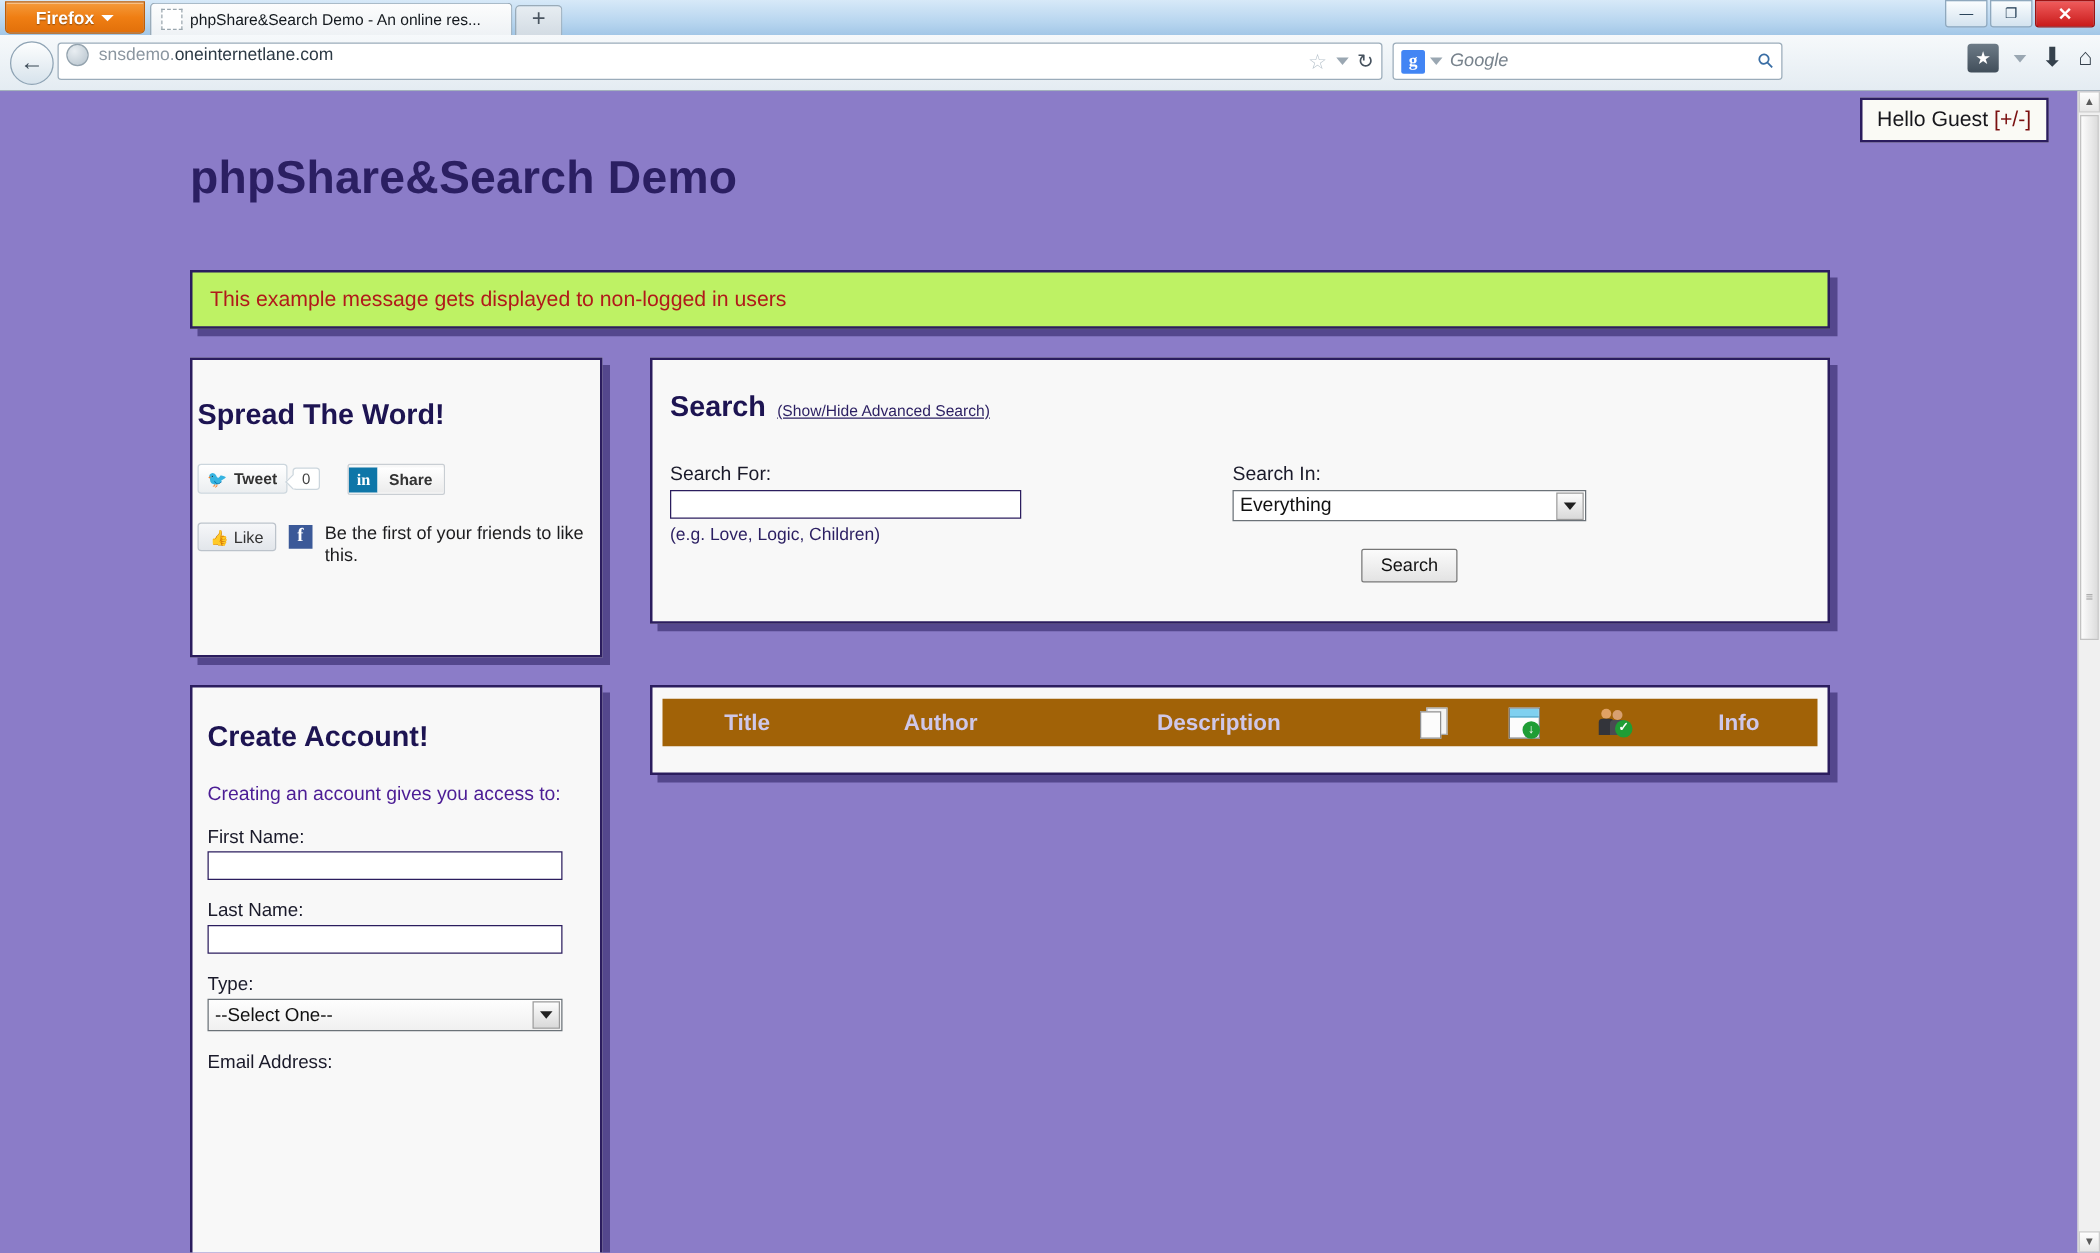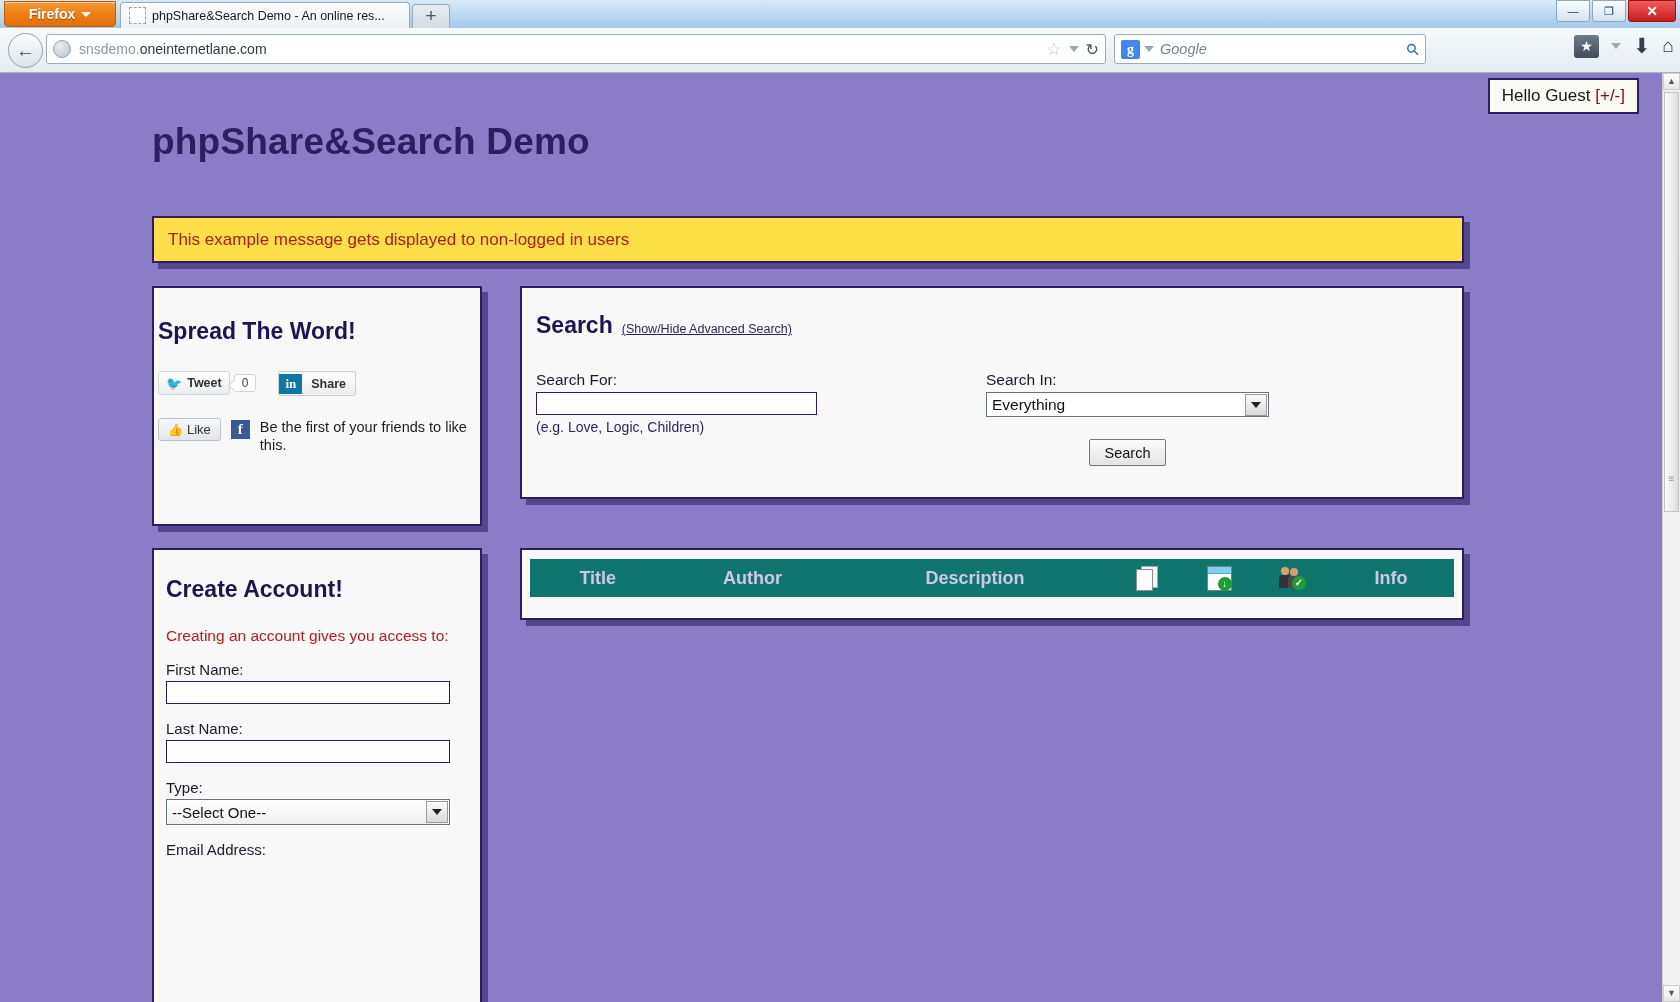--- a/index.html
+++ b/index.html
@@ -76,21 +76,21 @@
     position: absolute; left: 8px; top: 5px; width: 33px; height: 33px;
     border-radius: 50%;
     background: linear-gradient(to bottom,#fdfefe,#d7e3ec);
     border: 1px solid #8ea3b4;
     display: flex; align-items: center; justify-content: center;
     color: #3c4a57; font-size: 19px; font-weight: bold;
   }
   .urlbar {
     position: absolute; left: 46px; top: 6px; width: 1060px; height: 30px;
     background: #ffffff; border: 1px solid #9bacba; border-radius: 3px;
-    display: flex; align-items: center; padding: 0 6px; box-sizing: border-box;
+    display: flex; padding: 0 6px; box-sizing: border-box;
   }
   .globe {
     width: 16px; height: 16px; border-radius: 50%;
     background: radial-gradient(circle at 35% 30%, #e9eef2, #b5c2cc);
     border: 1px solid #93a2ad; margin-right: 8px; flex: 0 0 auto;
   }
   .url-text { font-size: 14px; color: #2d3a45; flex: 1 1 auto; }
   .url-text .dim { color: #8b96a0; }
   .url-icons { display: flex; align-items: center; gap: 7px; margin-left: 6px; color:#8795a1; }
   .star { color:#b9c4cd; font-size:17px; }
@@ -157,21 +157,21 @@
     font-size: 37px; font-weight: bold; color: #2b1f62;
     letter-spacing: .2px;
   }
   .site-sub {
     position: absolute; left: 152px; top: 95px;
     font-size: 18.5px; font-weight: bold; color: #241a57;
   }
 
   .msgbar {
     position: absolute; left: 152px; top: 143px; width: 1312px; height: 47px;
-    background: #fde047; border: 2px solid #2b1d5e;
+    background: #bef264; border: 2px solid #2b1d5e;
     box-shadow: 6px 6px 0 rgba(40,28,92,.55);
     display: flex; align-items: center; padding-left: 14px; box-sizing: border-box;
   }
   .msgbar span { color: #b11a1a; font-size: 17px; }
 
   
   .panel {
     position: absolute; background: #f8f8f8; border: 2px solid #2b1d5e;
     box-shadow: 6px 6px 0 rgba(40,28,92,.55);
     box-sizing: border-box;
@@ -223,21 +223,21 @@
   .thumb { font-size: 12px; }
   .fb-f {
     width: 19px; height: 19px; background:#3b5998; color:#fff;
     font-weight:bold; font-size:15px; text-align:center; line-height:19px;
     font-family:"Liberation Serif",serif; flex:0 0 auto; margin-top:2px;
   }
   .fb-text { font-size: 14.5px; color: #1d1d1f; max-width: 210px; line-height: 1.25; }
 
   
   .ca-body { padding: 26px 20px 0 12px; }
-  .ca-lead { font-size: 15.5px; color: #b91c1c; margin-top: 24px; }
+  .ca-lead { font-size: 15.5px; color: #4c1d95; margin-top: 24px; }
   .ca-list { margin: 10px 0 0 0; padding-left: 28px; font-size: 15.5px; color:#1a1a2a; line-height:1.2;}
   .ca-list li { margin-bottom: 1px; }
   .field-label { font-size: 15px; color: #1a1a2a; margin-top: 16px; }
   .field-input {
     display:block; width: 284px; height: 23px; margin-top: 3px;
     border: 1px solid #2b1d5e; background:#fff; box-sizing:border-box;
   }
   .field-select {
     position: relative; width: 284px; height: 26px; margin-top: 3px;
     border: 1px solid #6b7278; background: linear-gradient(to bottom,#fefefe,#f0f0f0);
@@ -275,21 +275,21 @@
     margin: 22px 0 0 0; width: 77px; height: 27px;
     background: linear-gradient(to bottom,#fbfbfb,#e3e3e3);
     border: 1px solid #767676; border-radius: 2px;
     font-size: 14.5px; color: #111; font-family: "Liberation Sans", sans-serif;
   }
   .btn-wrap { display:flex; justify-content:center; width: 283px; }
 
   
   .res-inner { padding: 9px 8px 0 8px; }
   .res-head {
-    height: 38px; background: #0f766e; display: flex; align-items: center;
+    height: 38px; background: #a16207; display: flex; align-items: center;
     color: #cfc7e8; font-size: 18px; font-weight: bold;
   }
   .rh { text-align: center; }
   .rh-title { width: 140px; }
   .rh-author { width: 180px; }
   .rh-desc { width: 280px; }
   .rh-ico { width: 75px; display:flex; justify-content:center; }
   .rh-info { width: 130px; }
 
   .ico-pages { position: relative; width: 22px; height: 24px; }

